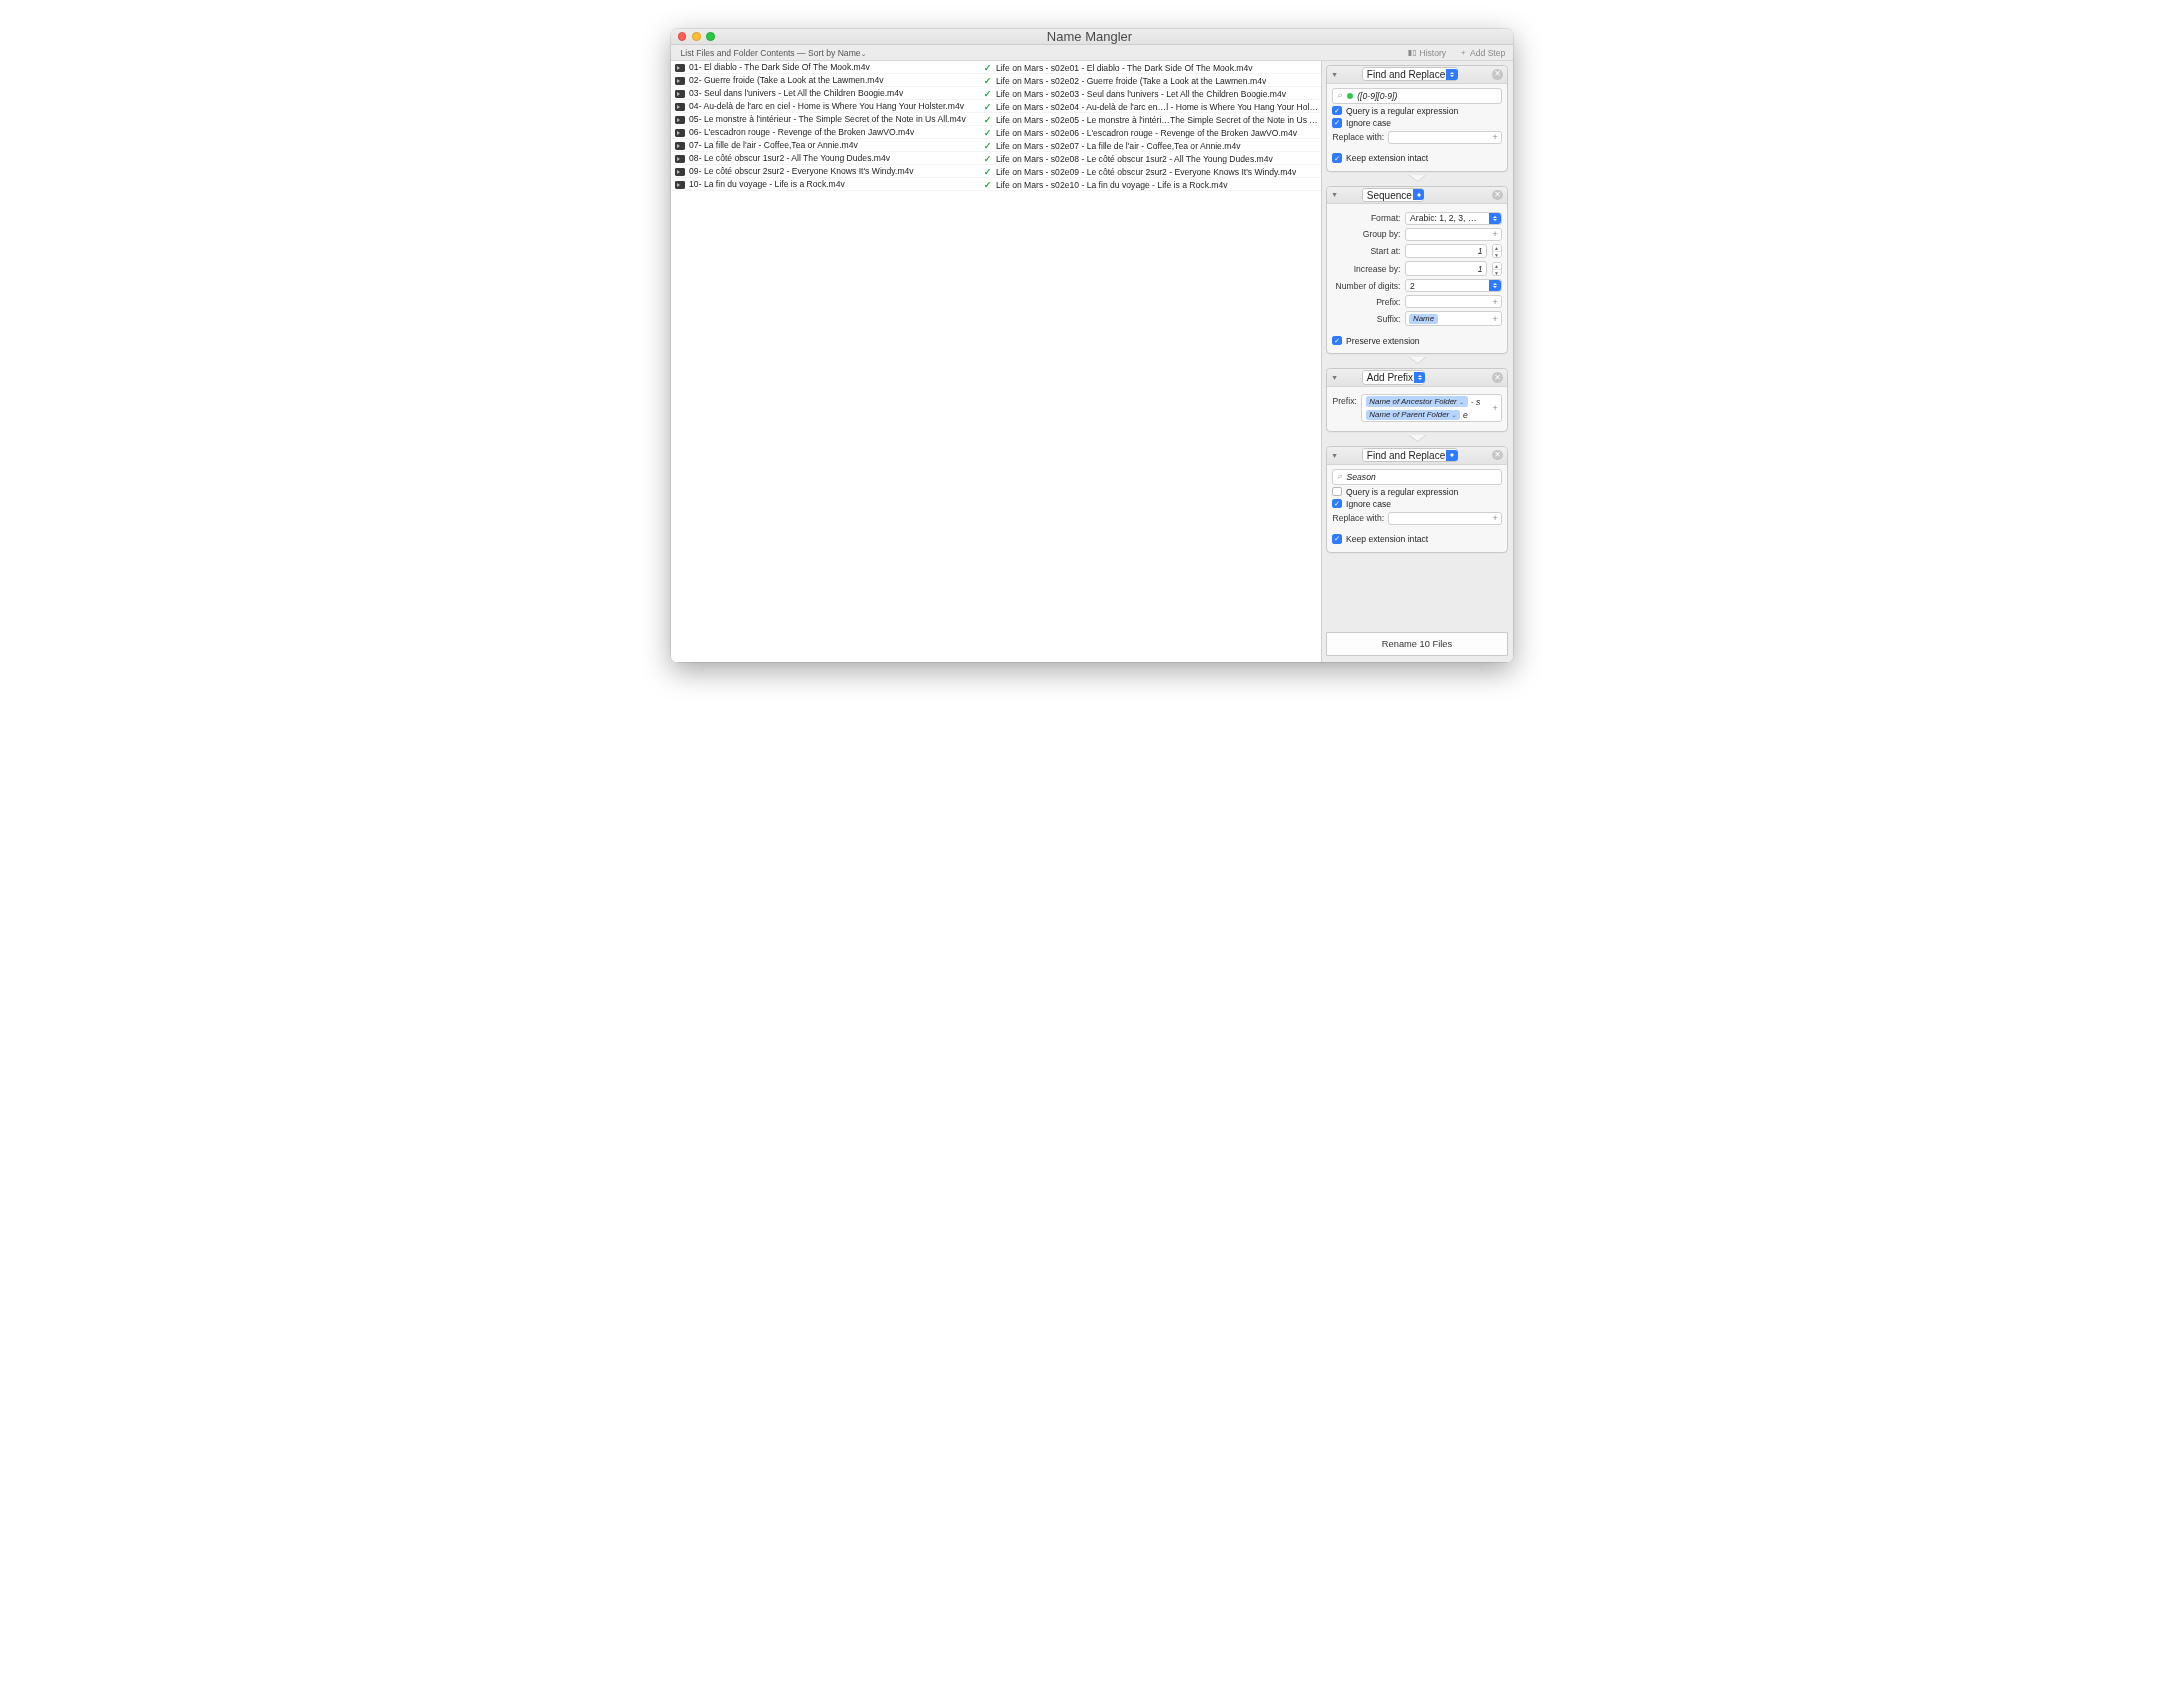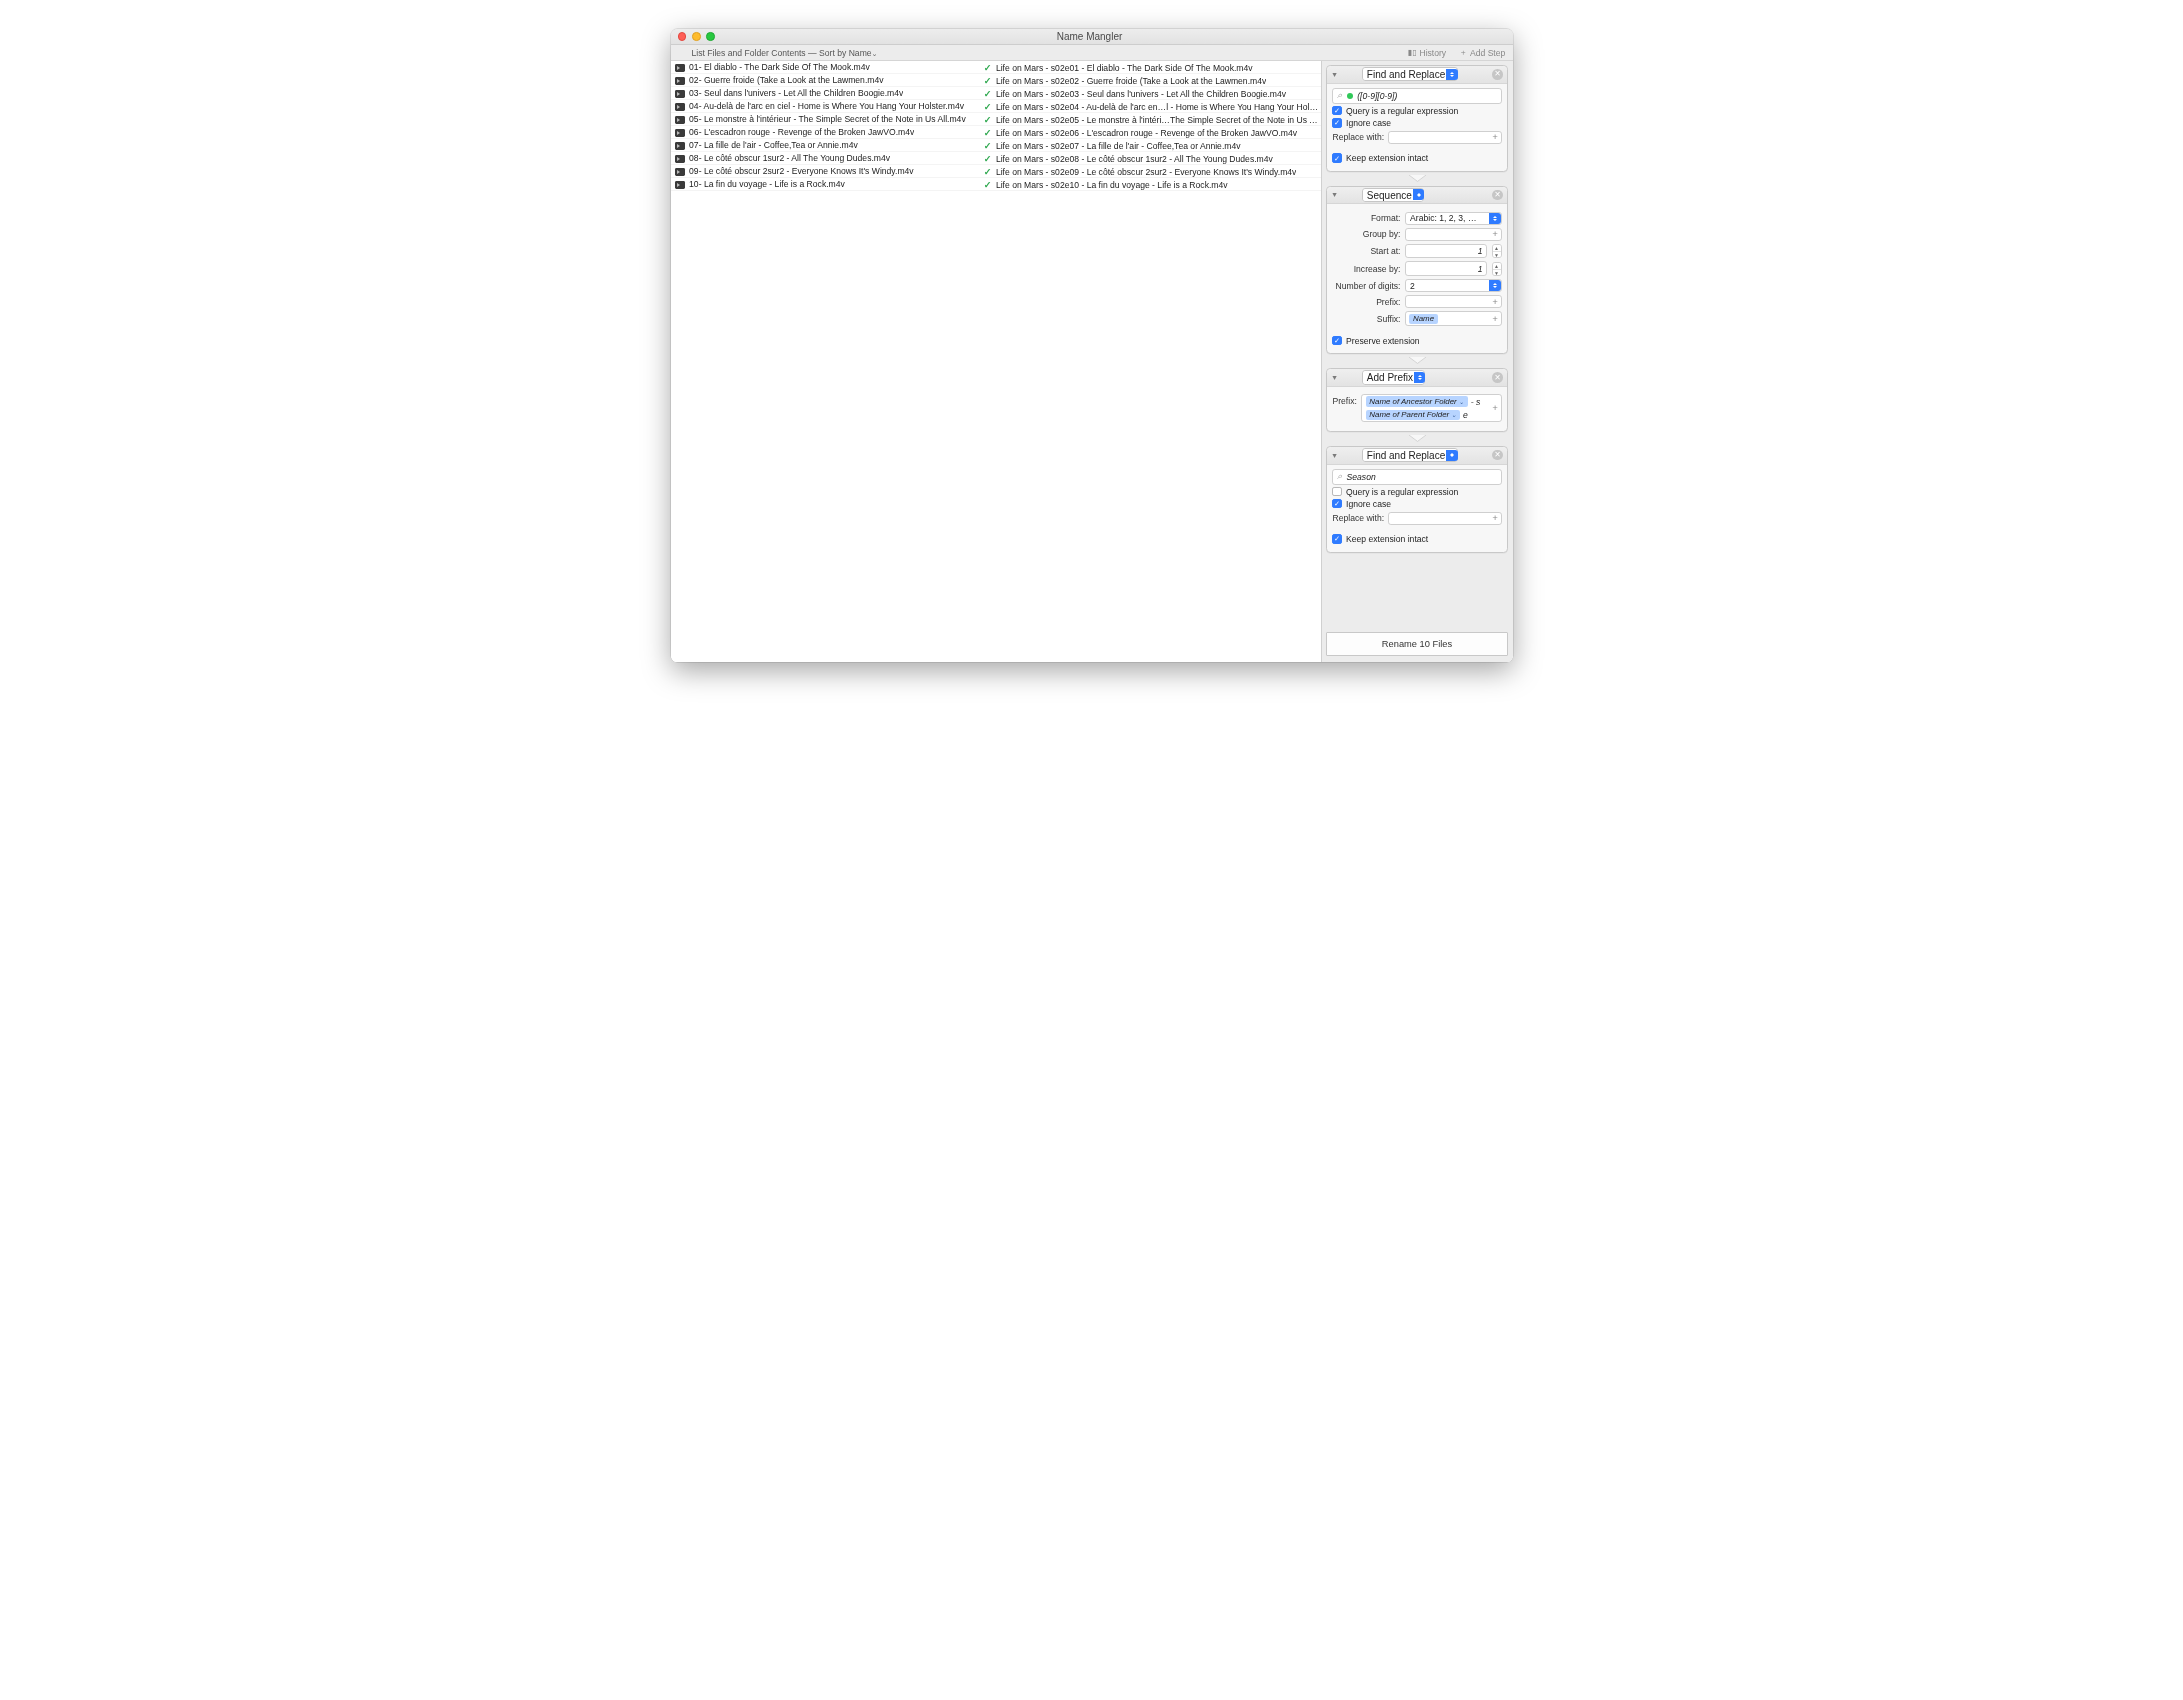--- a/index.html
+++ b/index.html
@@ -19,29 +19,29 @@
   .titlebar {
     height:15.8px; background:linear-gradient(#ededed,#e2e2e2);
     border-bottom:0.7px solid #cdcdcd;
     display:flex; align-items:center; position:relative;
   }
   .traffic { display:flex; gap:5.7px; padding-left:7.2px; }
   .tl { width:8.6px; height:8.6px; border-radius:50%; }
   .tl.red{background:#ff5f57;border:0.4px solid #e14840;}
   .tl.yellow{background:#febc2e;border:0.4px solid #dfa023;}
   .tl.green{background:#28c840;border:0.4px solid #1fa833;}
-  .title { position:absolute; left:0; right:4px; text-align:center; font-size:10px; color:#4a4a4a;}
+  .title { position:absolute; left:0; right:4px; text-align:center; font-size:13px; color:#4a4a4a;}
 
   
   .toolbar {
     height:16.5px; background:#ececec;
     border-bottom:0.7px solid #d5d5d5;
     display:flex; align-items:center; font-size:8.6px; color:#555;
   }
-  .toolbar .left { padding-left:21px; display:flex; align-items:flex-end; gap:0; }
+  .toolbar .left { padding-left:10px; display:flex; align-items:flex-end; gap:0; }
   .toolbar .chev { font-size:7.2px; color:#666; }
   .toolbar .spacer { flex:1; }
   .toolbar .right { display:flex; align-items:center; gap:13px; padding-right:7.2px; color:#888;}
   .toolbar .right .tbtn { display:flex; align-items:center; gap:2.9px; cursor:default;}
   .toolbar .right .ticon { font-size:7.9px; }
 
   
   .main { flex:1; display:flex; overflow:hidden; background:#fff;}
 
   .filepane { flex:1; overflow:auto; border-right:0.7px solid #d0d0d0; background:#fff;}

